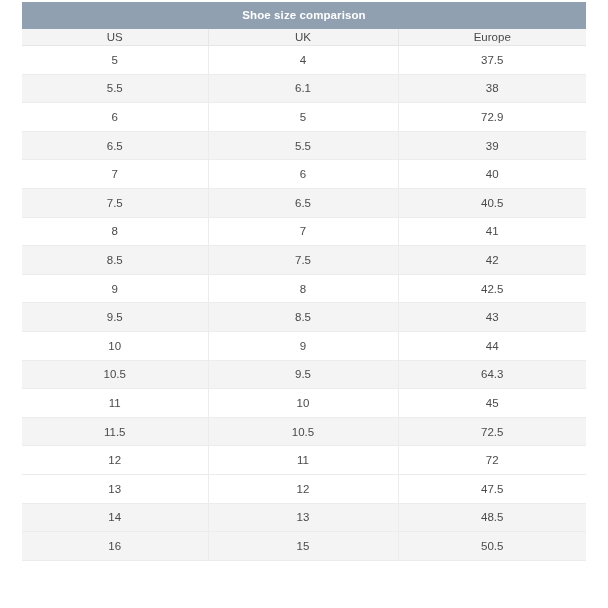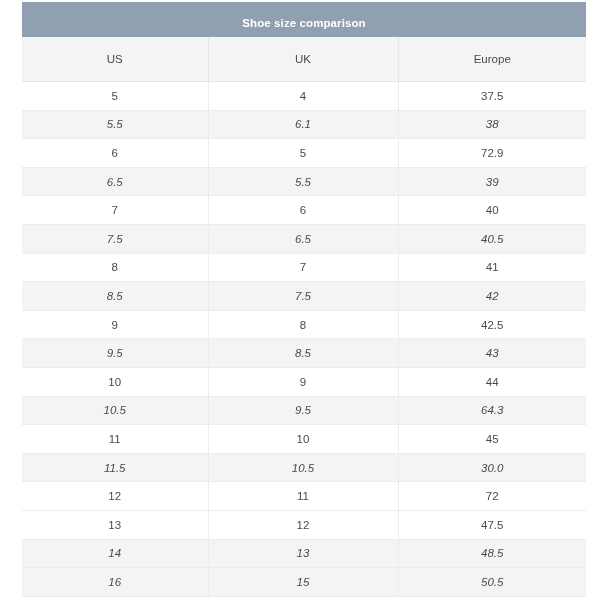--- a/index.html
+++ b/index.html
@@ -41,34 +41,34 @@
 
   
   caption.table-title {
     caption-side: top;
     background: #90a0b0;
     color: #ffffff;
     font-size: 11.5px;
     font-weight: bold;
     letter-spacing: 0.1px;
     text-align: center;
-    padding: 16px 4px 8px 4px;
+    padding: 8px 4px 8px 4px;
     height: 11px;
     line-height: 11px;
     box-sizing: content-box;
   }
 
   
   thead th {
     background: #f4f4f5;
     color: #4a4a4a;
     font-size: 11.5px;
     font-weight: normal;
     text-align: center;
-    height: 44px;
+    height: 16px;
     padding: 0;
     border-right: 1px solid #e6e6e8;
     border-bottom: 1px solid #e6e6e8;
     vertical-align: middle;
   }
   thead th:last-child { border-right: none; }
 
   
   tbody td {
     color: #4a4a4a;
@@ -77,21 +77,21 @@
     text-align: center;
     height: 27.6px;
     padding: 0;
     border-right: 1px solid #ececee;
     border-bottom: 1px solid #ececee;
     vertical-align: middle;
   }
   tbody td:last-child { border-right: none; text-align: center; }
 
   tbody tr.row-odd  td { background: #ffffff; }
-  tbody tr.row-even td { background: #f4f4f5; font-style: italic; }
+  tbody tr.row-even td { background: #f4f4f5; }
 
   
   col.col-us     { width: 186px; }
   col.col-uk     { width: 190px; }
   col.col-europe { width: 188px; }
 </style>
 </head>
 <body>
 
 <div id="page">
@@ -177,21 +177,21 @@
             <td>64.3</td>
           </tr>
           <tr class="row-odd">
             <td>11</td>
             <td>10</td>
             <td>45</td>
           </tr>
           <tr class="row-even">
             <td>11.5</td>
             <td>10.5</td>
-            <td>30.0</td>
+            <td>72.5</td>
           </tr>
           <tr class="row-odd">
             <td>12</td>
             <td>11</td>
             <td>72</td>
           </tr>
           <tr class="row-odd">
             <td>13</td>
             <td>12</td>
             <td>47.5</td>

